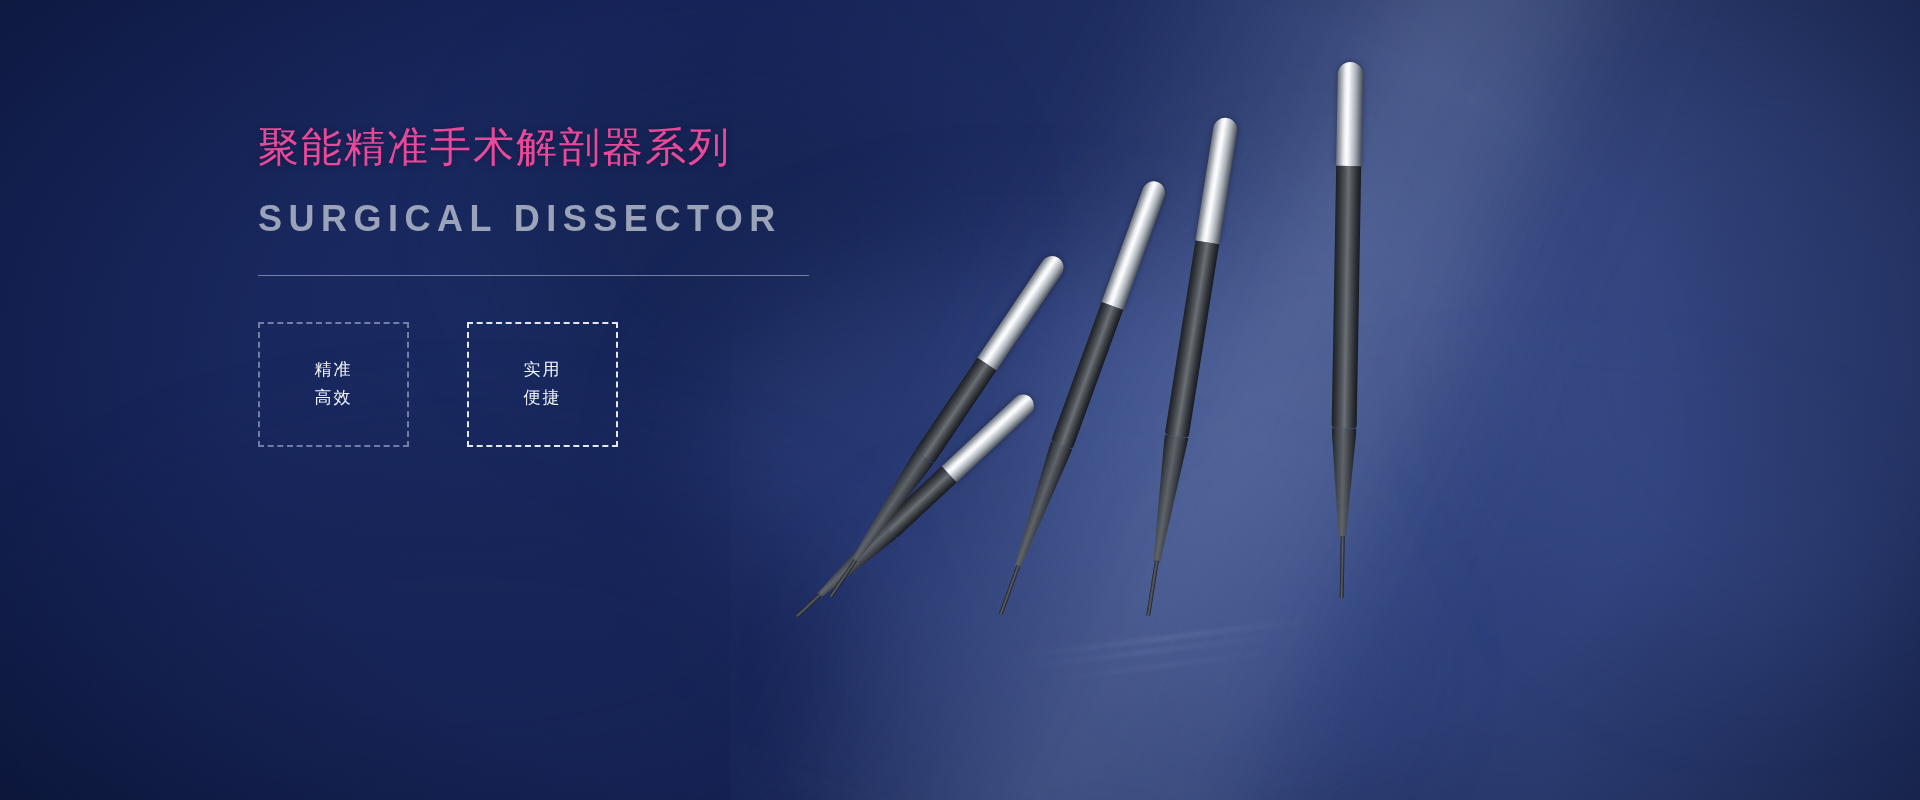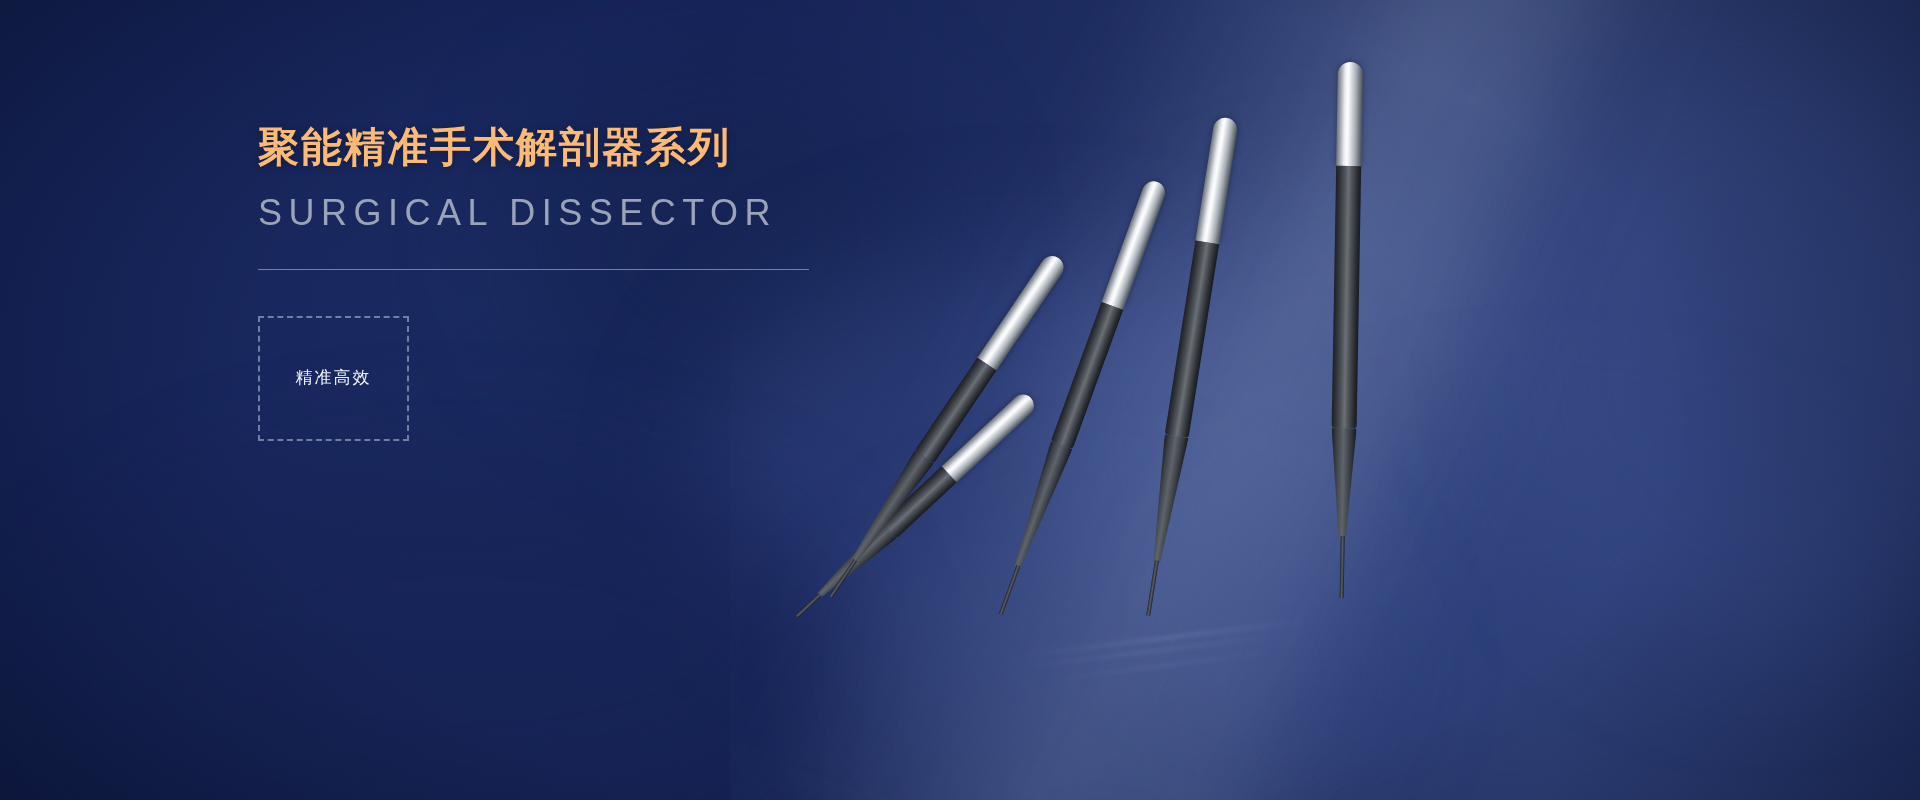--- a/index.html
+++ b/index.html
@@ -118,31 +118,31 @@
   
   .content {
     position: absolute;
     left: 258px;
     top: 120px;
     width: 820px;
   }
   .title-cn {
     margin: 0;
     font-size: 41px;
-    font-weight: 700;
+    font-weight: 400;
     letter-spacing: 2px;
-    color: #fdba74;
+    color: #ec4899;
     line-height: 1.35;
     white-space: nowrap;
     text-shadow: 0 1px 8px rgba(0,0,0,0.30);
   }
   .title-en {
-    margin: 16px 0 0 0;
+    margin: 22px 0 0 0;
     font-size: 36px;
-    font-weight: 400;
+    font-weight: 700;
     letter-spacing: 6.5px;
     color: #9aa3b8;
     line-height: 1.2;
     white-space: nowrap;
   }
   .divider {
     margin-top: 34px;
     width: 551px;
     height: 1px;
     background: rgba(190,202,226,0.55);
@@ -156,21 +156,21 @@
     white-space: nowrap;
   }
   .features {
     display: flex;
     margin-top: 46px;
   }
   .feature {
     width: 147px;
     height: 121px;
     display: flex;
-    flex-direction: row;
+    flex-direction: column;
     align-items: center;
     justify-content: center;
     margin-right: 58px;
   }
   .feature:last-child { margin-right: 0; }
   .feature.dim   { border: 2px dashed rgba(186,198,222,0.55); }
   .feature.bright{ border: 2px dashed rgba(238,243,252,0.95); }
   .feature .line {
     font-size: 17px;
     color: #f2f5fa;
@@ -258,18 +258,22 @@
     <div class="divider"></div>
 
 
     <div class="features">
 
       <div class="feature dim">
         <span class="line">精准</span>
         <span class="line">高效</span>
       </div>
 
+      <div class="feature bright">
+        <span class="line">实用</span>
+        <span class="line">便捷</span>
+      </div>
 
 
     </div>
   </div>
 
 </div>
 
 </body></html>

